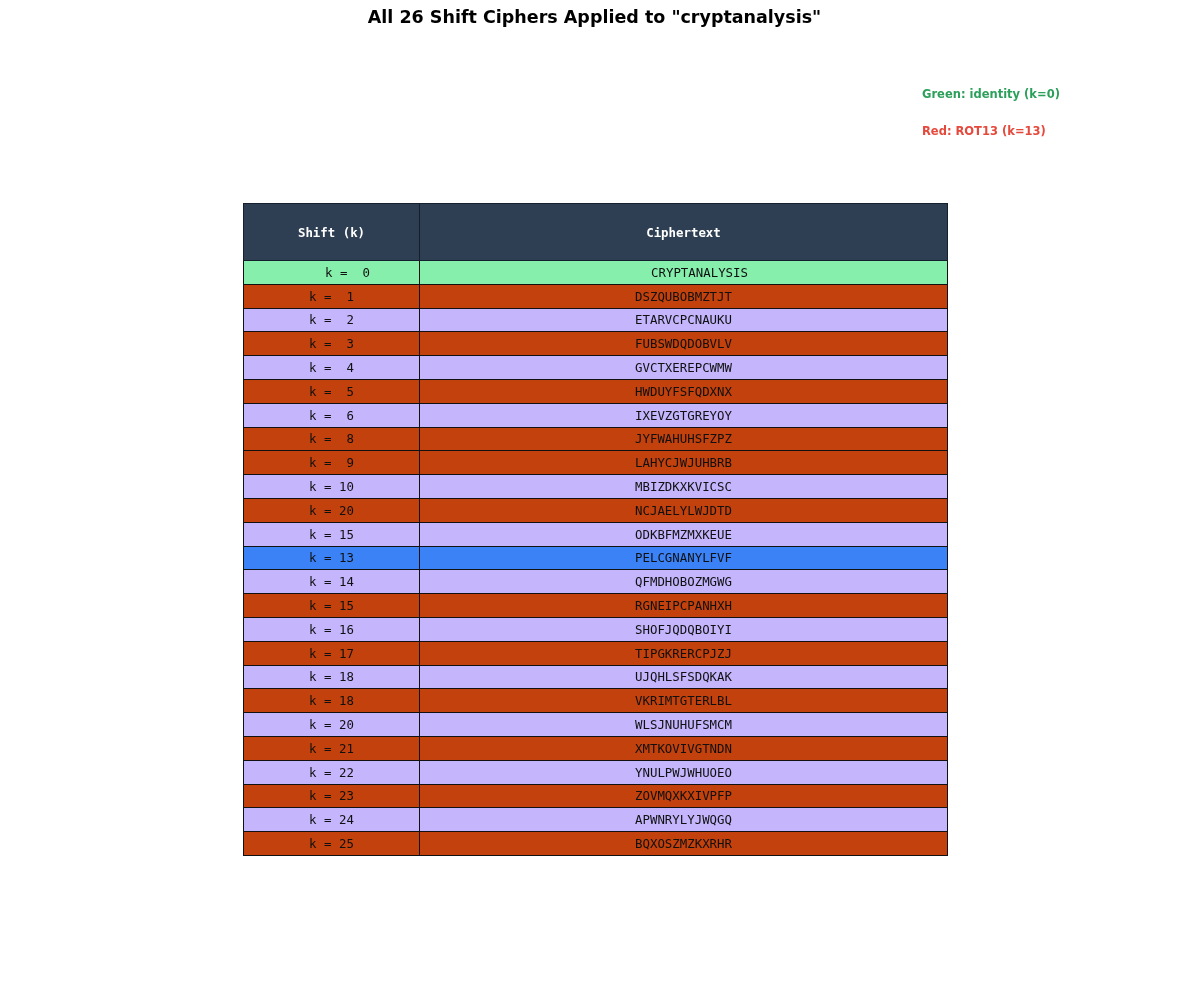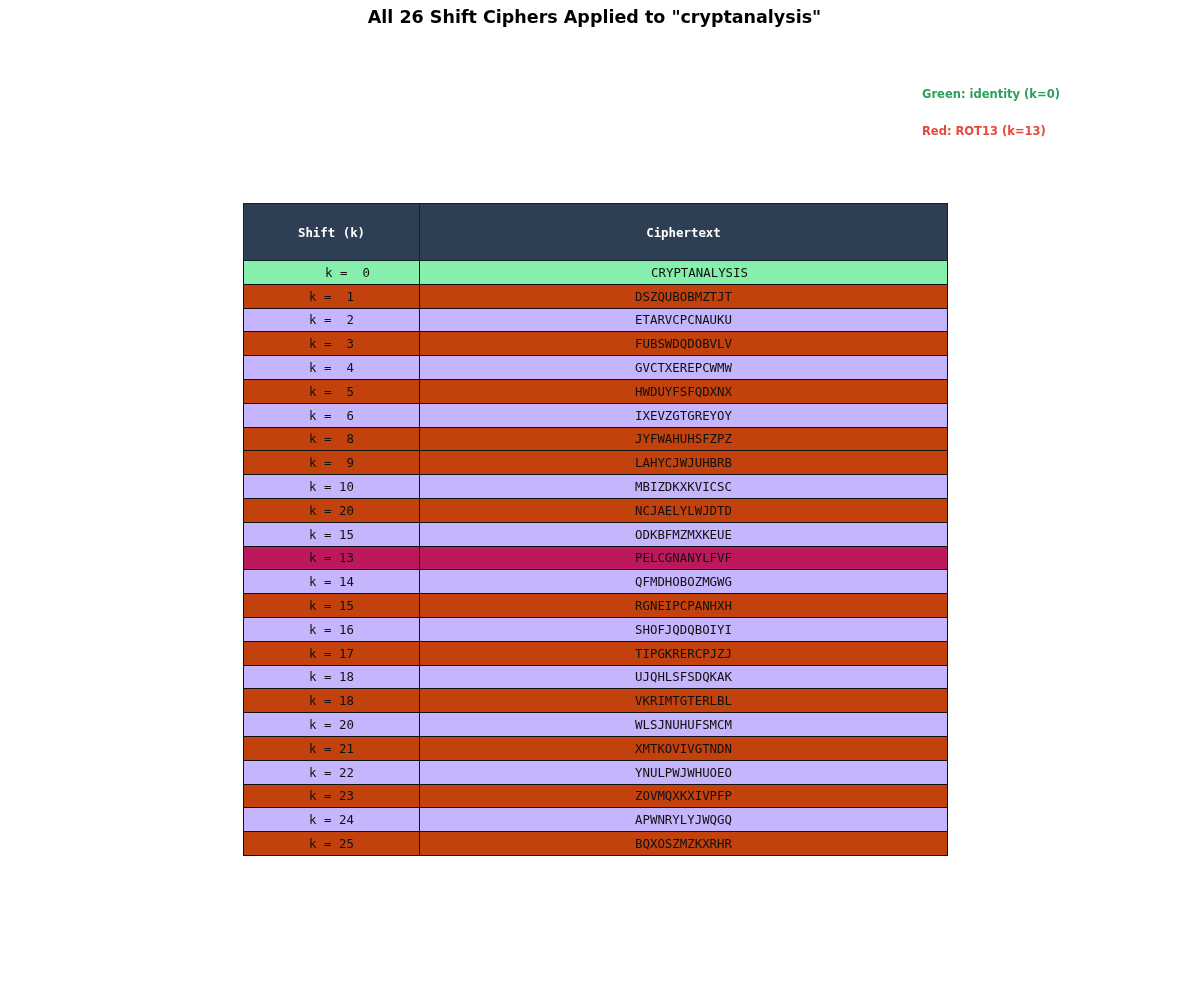--- a/index.html
+++ b/index.html
@@ -100,21 +100,21 @@
     border-bottom: 1.1px solid #111111;
     white-space: pre;
     font-family: "DejaVu Sans Mono", monospace;
     font-size: 12.4px;
     background: #ffffff;
   }
 
   tbody tr.row-alt td { background: #c2410c; }
   tbody tr.row-plain td { background: #c4b5fd; }
   tbody tr.row-green td { background: #86efac; padding-left: 32px; }
-  tbody tr.row-red td   { background: #be185d; }
+  tbody tr.row-red td   { background: #3b82f6; }
 </style>
 </head>
 <body>
 
 <div id="figure">
 
   <div class="fig-title">All 26 Shift Ciphers Applied to "cryptanalysis"</div>
 
   <div class="legend-note legend-green">Green: identity (k=0)</div>
 

